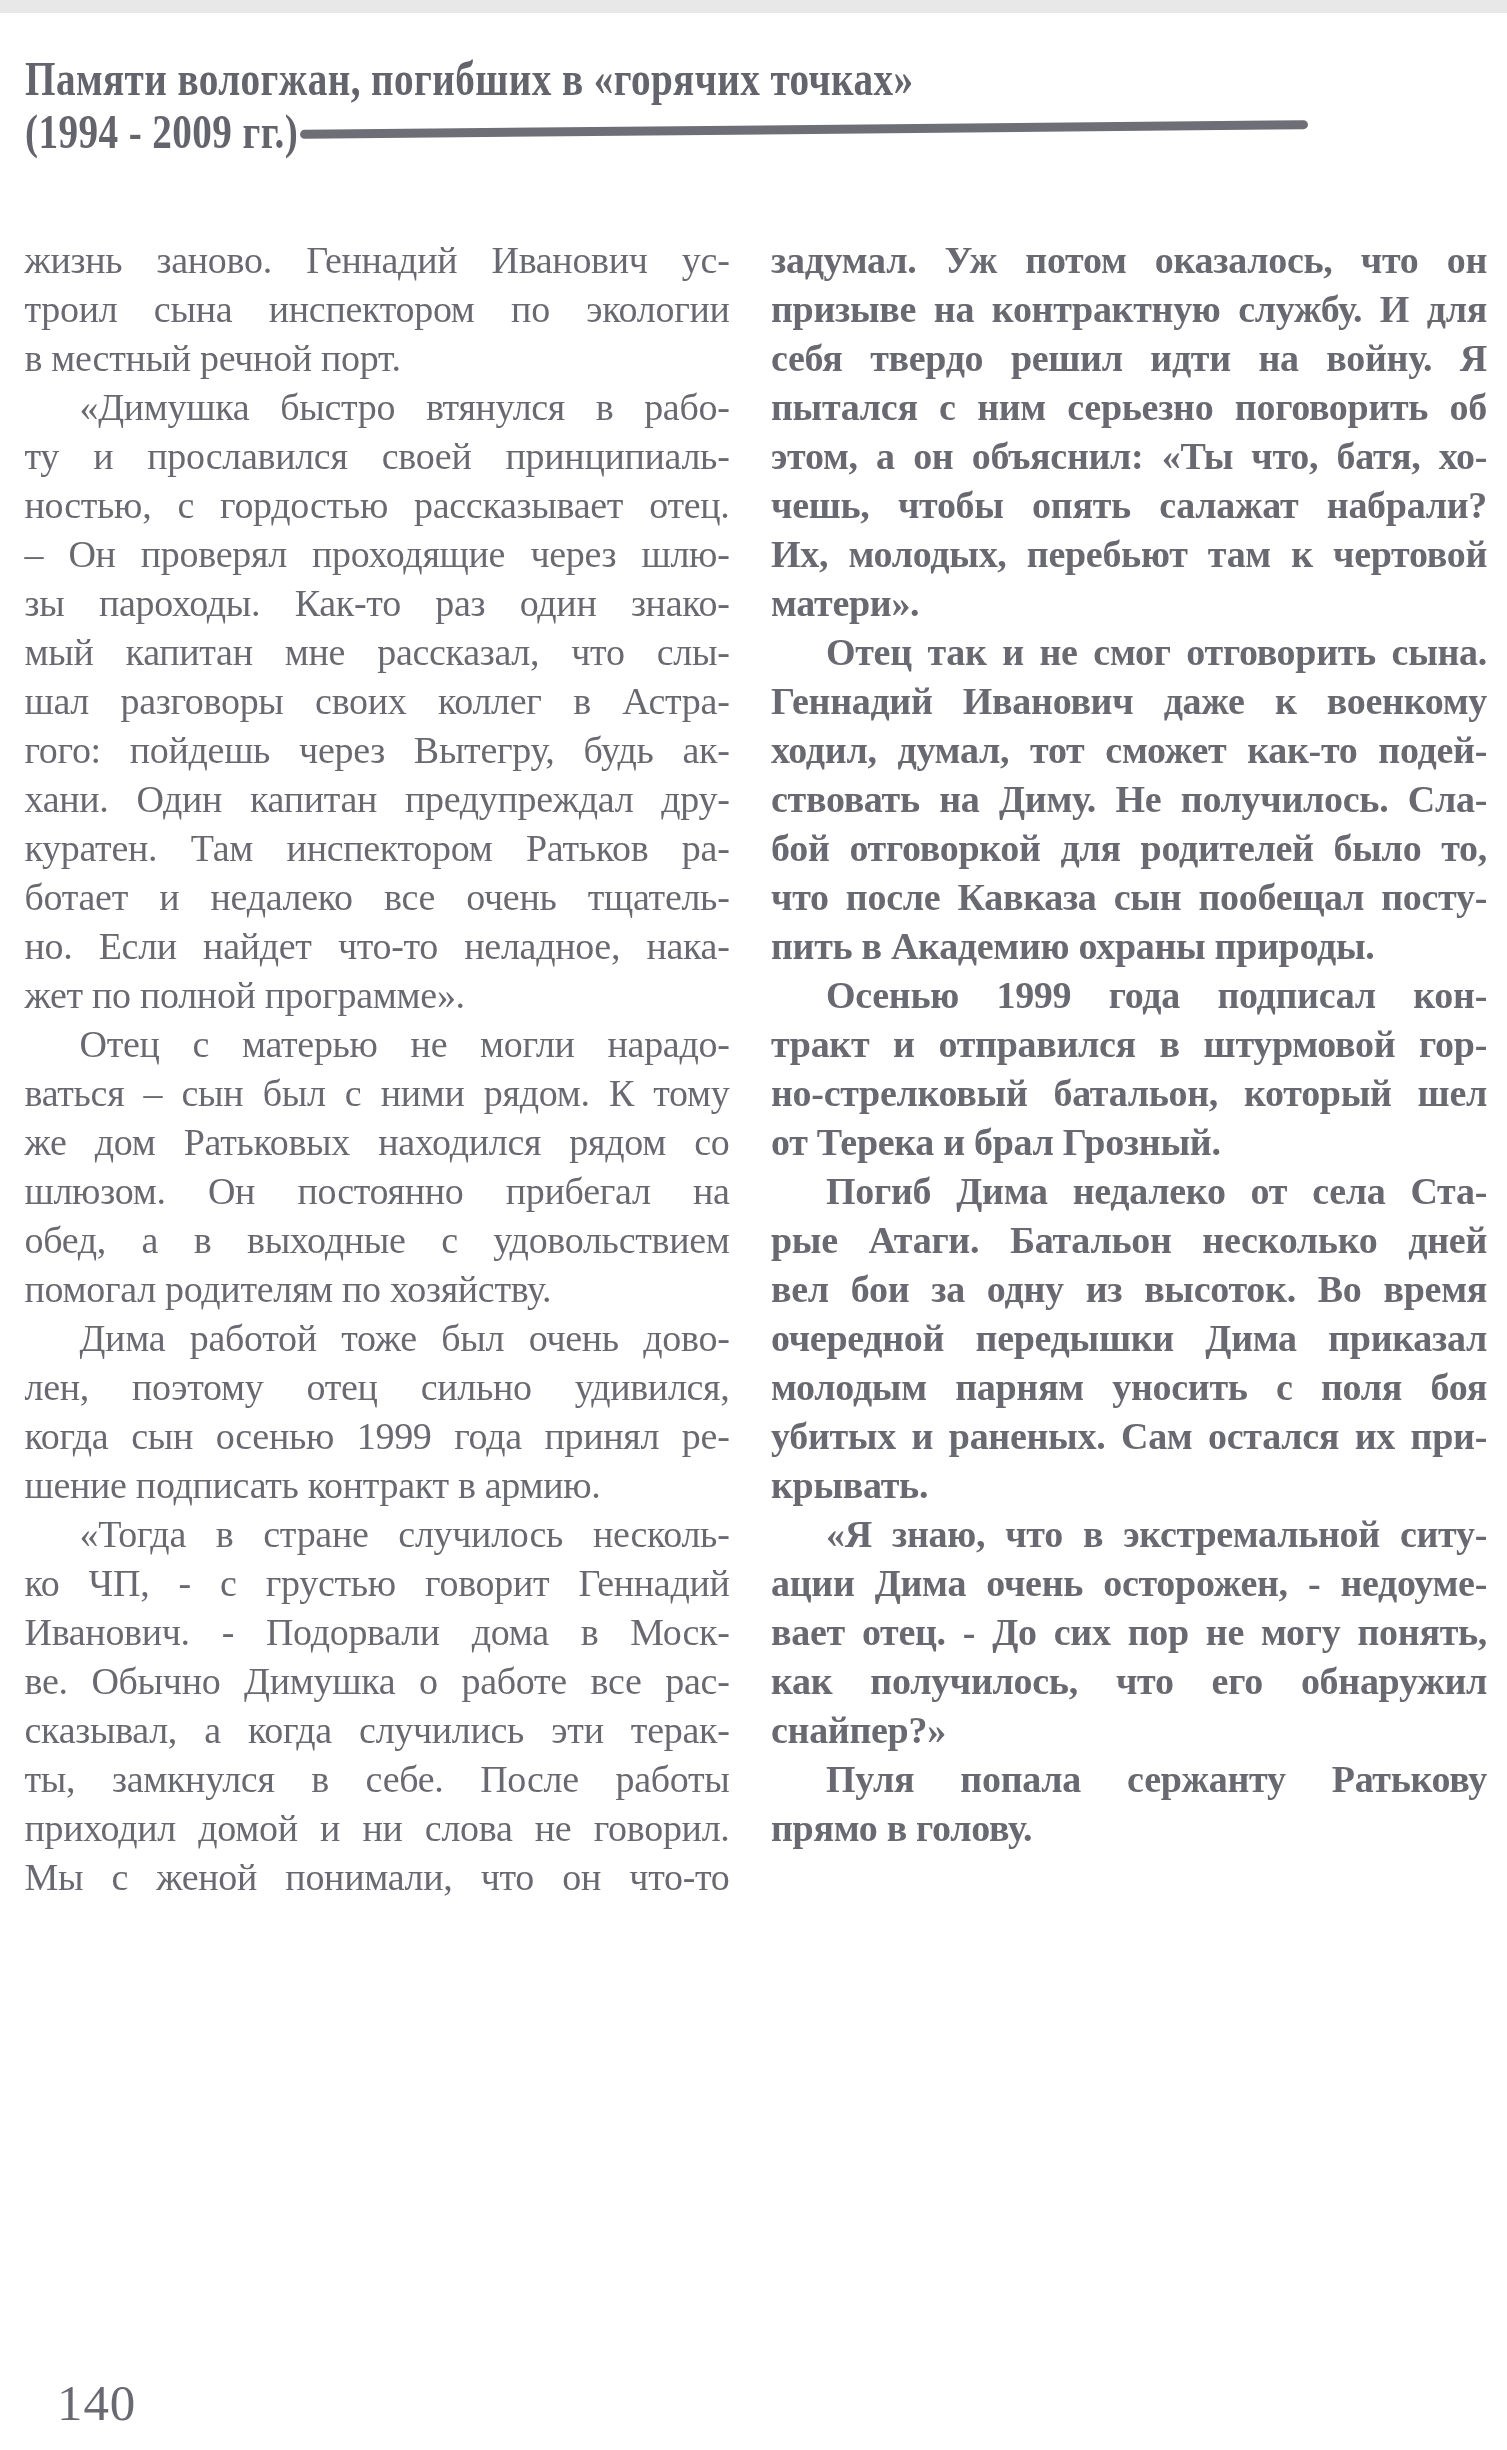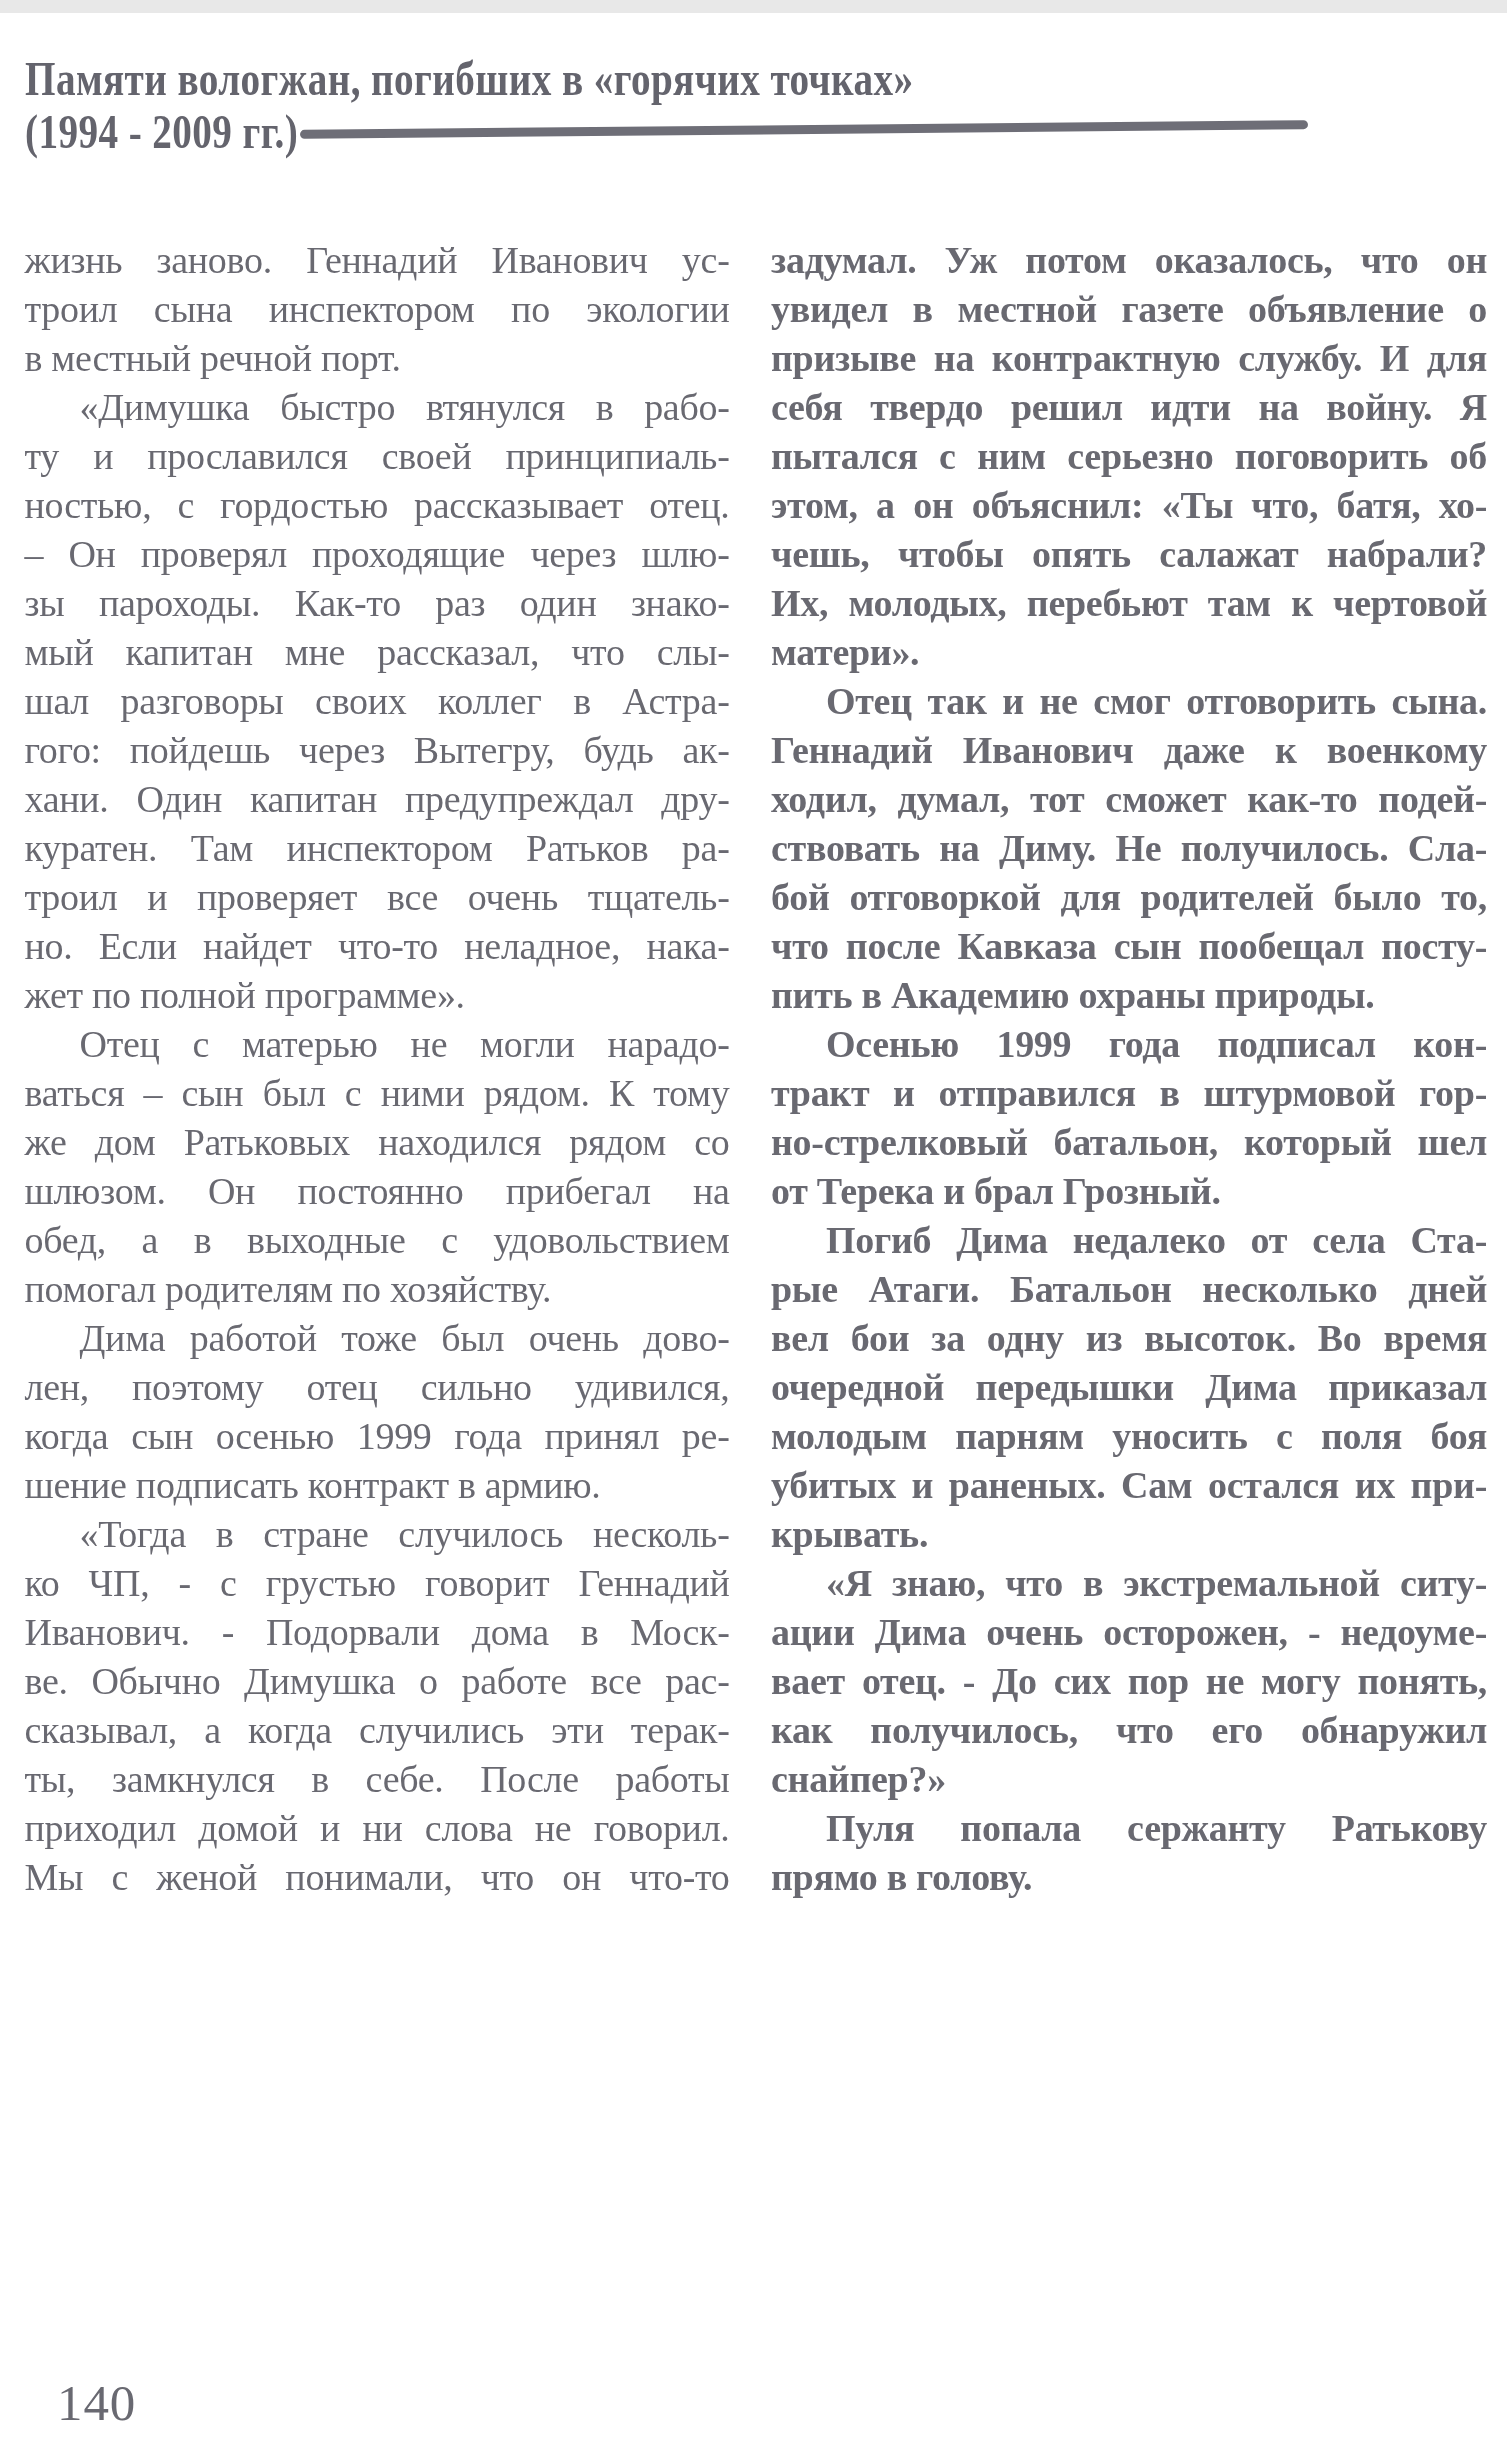--- a/index.html
+++ b/index.html
@@ -48,21 +48,21 @@
       <div class="tline ind">«Димушка быстро втянулся в рабо-</div>
       <div class="tline">ту и прославился своей принципиаль-</div>
       <div class="tline">ностью, с гордостью рассказывает отец.</div>
       <div class="tline">– Он проверял проходящие через шлю-</div>
       <div class="tline">зы пароходы. Как-то раз один знако-</div>
       <div class="tline">мый капитан мне рассказал, что слы-</div>
       <div class="tline">шал разговоры своих коллег в Астра-</div>
       <div class="tline">гого: пойдешь через Вытегру, будь ак-</div>
       <div class="tline">хани. Один капитан предупреждал дру-</div>
       <div class="tline">куратен. Там инспектором Ратьков ра-</div>
-      <div class="tline">троил и проверяет все очень тщатель-</div>
+      <div class="tline">ботает и недалеко все очень тщатель-</div>
       <div class="tline">но. Если найдет что-то неладное, нака-</div>
       <div class="tline end">жет по полной программе».</div>
       <div class="tline ind">Отец с матерью не могли нарадо-</div>
       <div class="tline">ваться – сын был с ними рядом. К тому</div>
       <div class="tline">же дом Ратьковых находился рядом со</div>
       <div class="tline">шлюзом. Он постоянно прибегал на</div>
       <div class="tline">обед, а в выходные с удовольствием</div>
       <div class="tline end">помогал родителям по хозяйству.</div>
       <div class="tline ind">Дима работой тоже был очень дово-</div>
       <div class="tline">лен, поэтому отец сильно удивился,</div>
@@ -72,21 +72,20 @@
       <div class="tline">ко ЧП, - с грустью говорит Геннадий</div>
       <div class="tline">Иванович. - Подорвали дома в Моск-</div>
       <div class="tline">ве. Обычно Димушка о работе все рас-</div>
       <div class="tline">сказывал, а когда случились эти терак-</div>
       <div class="tline">ты, замкнулся в себе. После работы</div>
       <div class="tline">приходил домой и ни слова не говорил.</div>
       <div class="tline">Мы с женой понимали, что он что-то</div>
     </div>
   <div class="col col-right">
       <div class="tline">задумал. Уж потом оказалось, что он</div>
-      <div class="tline">увидел в местной газете объявление о</div>
       <div class="tline">призыве на контрактную службу. И для</div>
       <div class="tline">себя твердо решил идти на войну. Я</div>
       <div class="tline">пытался с ним серьезно поговорить об</div>
       <div class="tline">этом, а он объяснил: «Ты что, батя, хо-</div>
       <div class="tline">чешь, чтобы опять салажат набрали?</div>
       <div class="tline">Их, молодых, перебьют там к чертовой</div>
       <div class="tline end">матери».</div>
       <div class="tline ind">Отец так и не смог отговорить сына.</div>
       <div class="tline">Геннадий Иванович даже к военкому</div>
       <div class="tline">ходил, думал, тот сможет как-то подей-</div>

